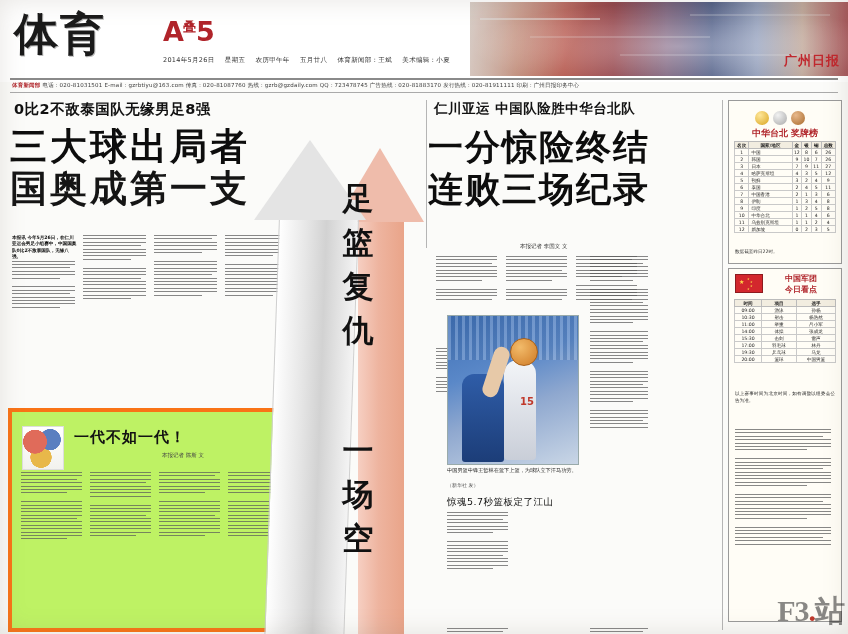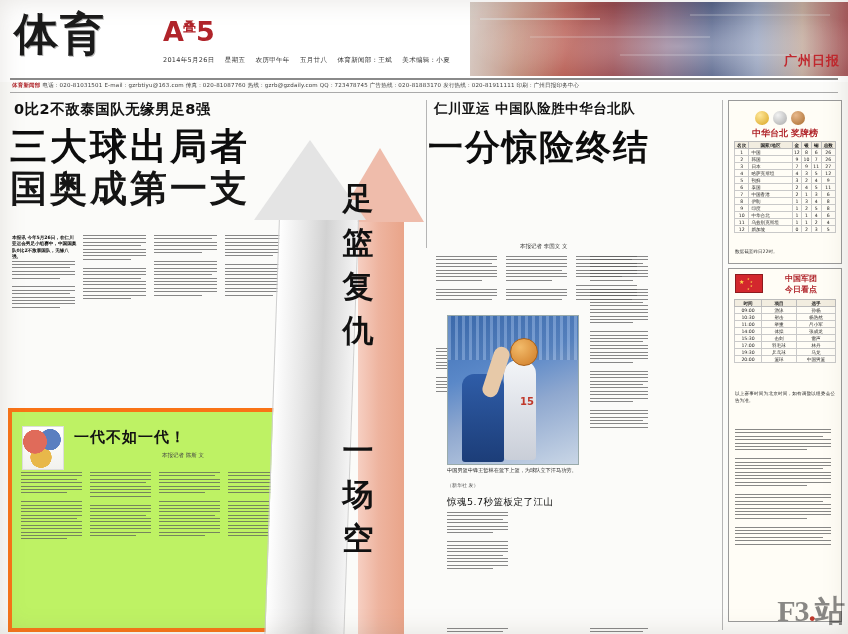--- a/index.html
+++ b/index.html
@@ -792,20 +792,21 @@
     <div class="arrow-red-head"></div>
     <div class="arrow-shaft"></div>
     <div class="arrow-head-gray"></div>
   </div>
   <div class="vert-title a" style="word-break:break-all;">足篮复仇</div>
   <div class="vert-title b" style="word-break:break-all;">一场空</div>
 
   <div class="right-kicker">仁川亚运  中国队险胜中华台北队</div>
   <div class="right-head">
     <div class="line">一分惊险终结</div>
+    <div class="line">连败三场纪录</div>
   </div>
   <div class="right-byline">本报记者 李国文 文</div>
 
   <div class="right-body">
     <div class="textcol">
       <div class="lines tight">
         <i class="s1"></i>
           <i class="s1"></i>
           <i class="s2"></i>
           <i class="s1"></i>

